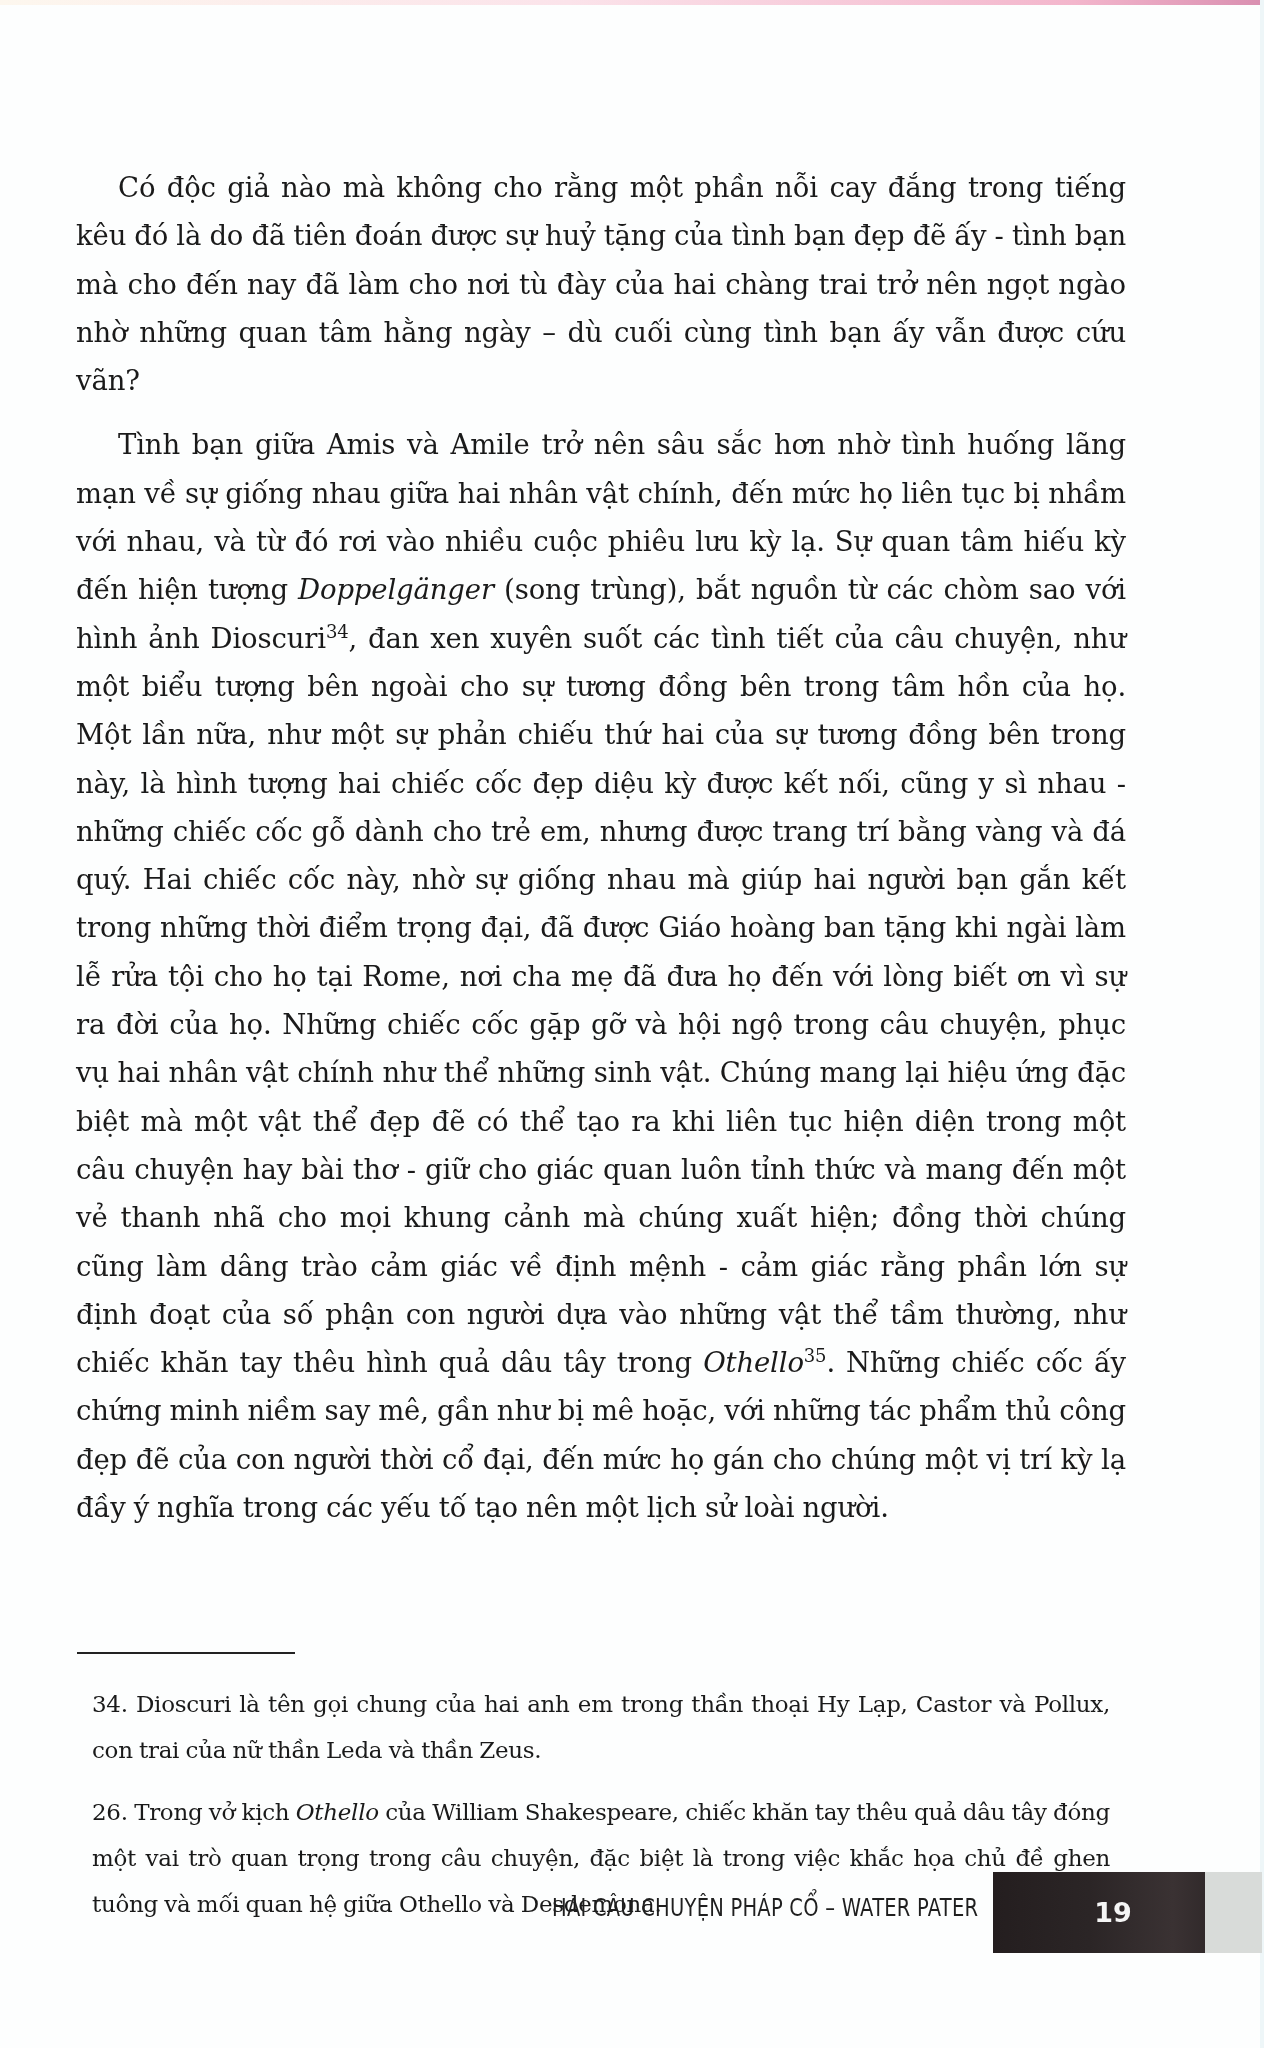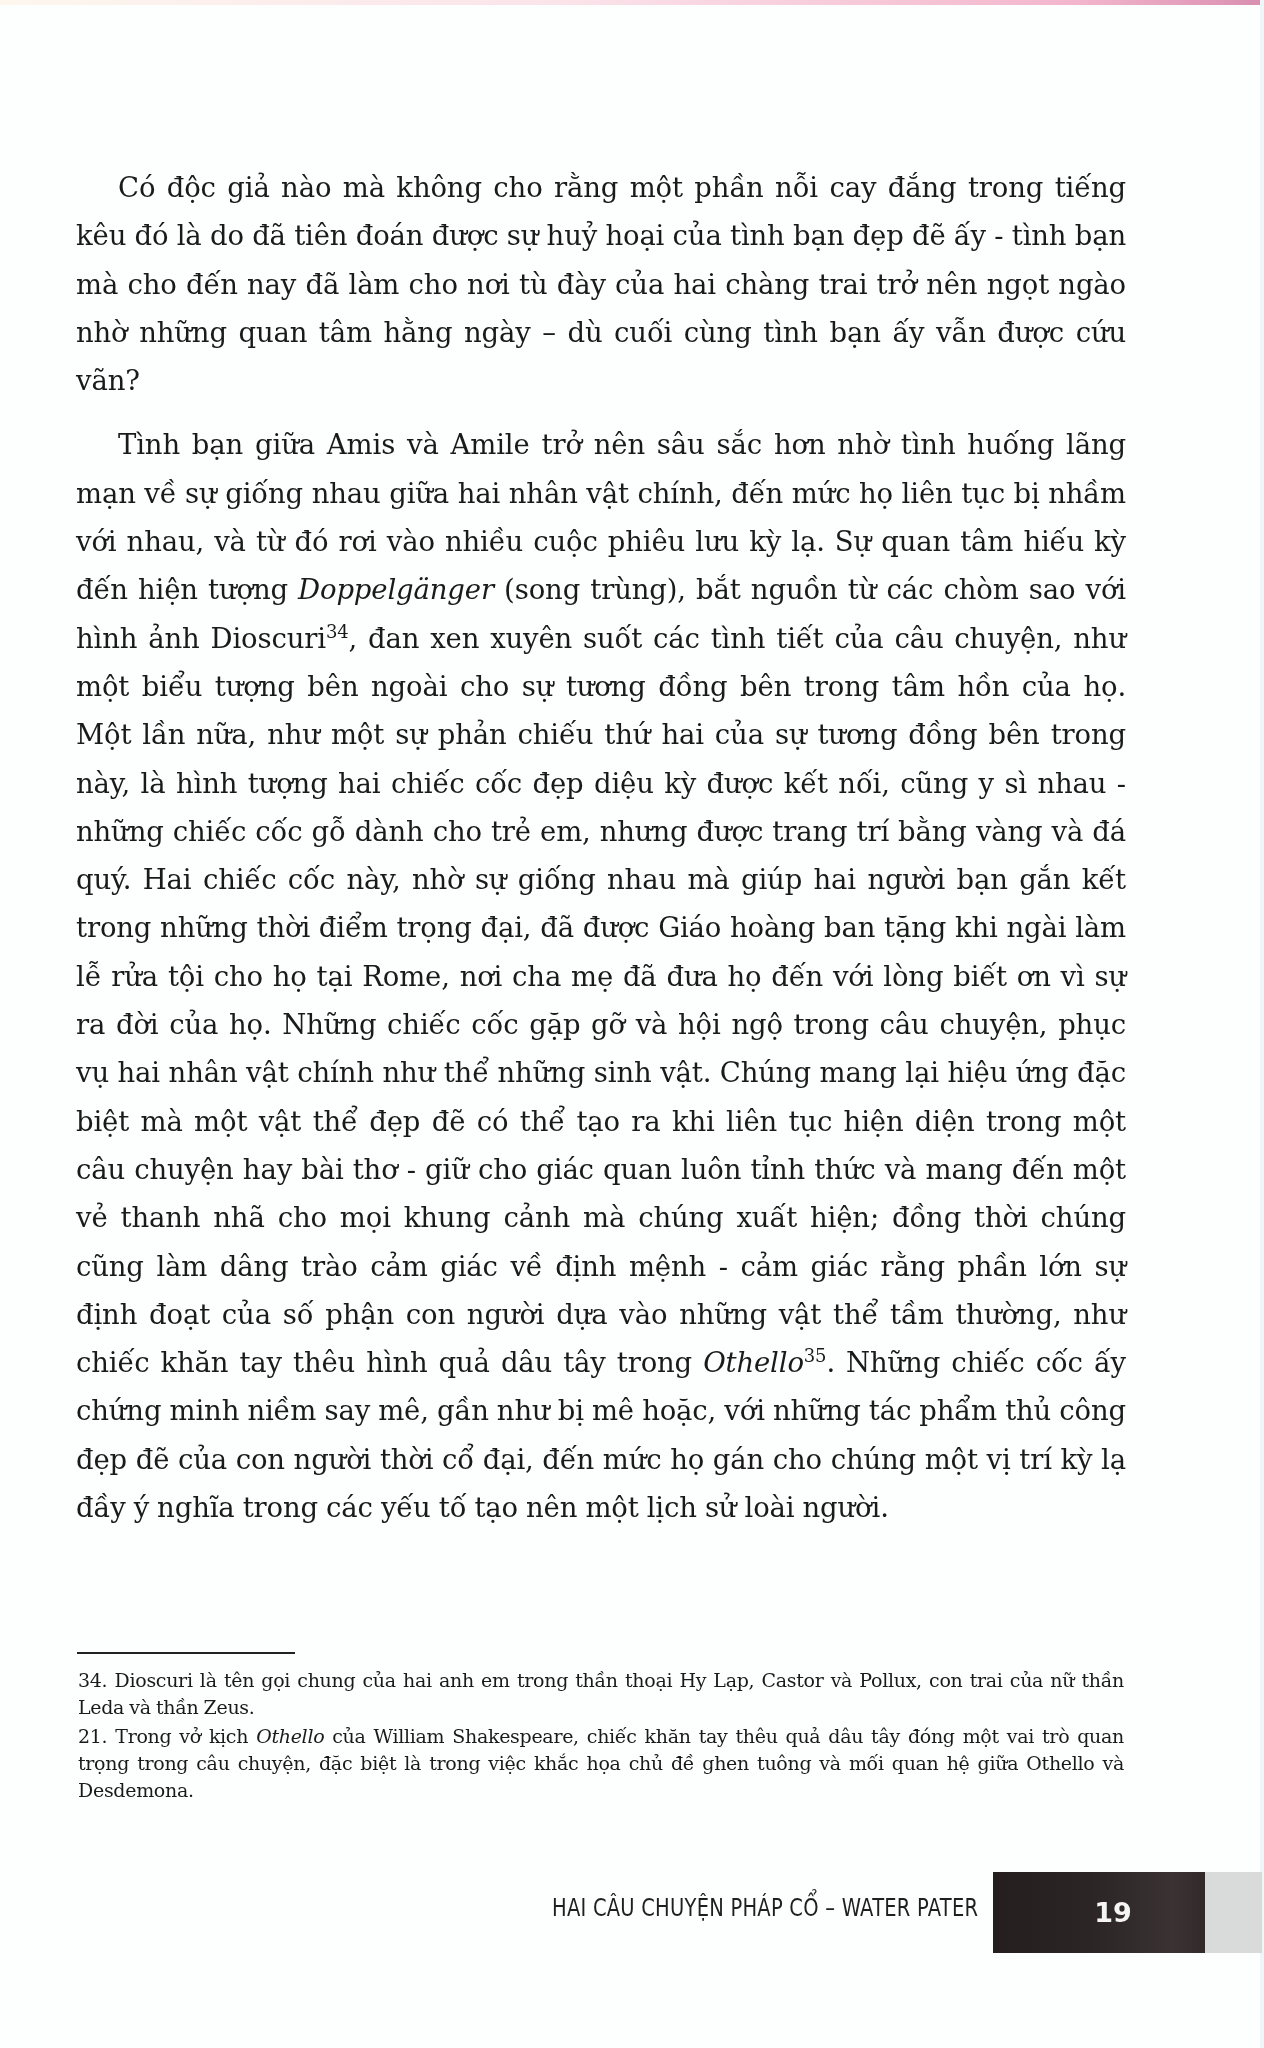--- a/index.html
+++ b/index.html
@@ -61,23 +61,23 @@
       height: 2px;
       background: #222;
     }
     .footnotes {
       position: absolute;
       left: 76px;
       top: 1665px;
       width: 1050px;
     }
     .fn {
-      margin: 2px;
-      font-size: 19px;
-      line-height: 27px;
+      margin: 16px;
+      font-size: 23px;
+      line-height: 46px;
       text-align: justify;
       letter-spacing: -0.3px;
       word-spacing: -0.6px;
     }
     .footer-title {
       position: absolute;
       left: 552px;
       top: 1893px;
       font-family: "DejaVu Sans", "Liberation Sans", sans-serif;
       font-size: 25px;
@@ -111,28 +111,28 @@
       background: #d8dbd9;
     }
   </style>
 </head>
 <body>
 
 <div class="top-edge"></div>
 <div class="right-edge"></div>
 
 <div class="body-text">
-  <p class="para"><span>Có độc giả nào mà không cho rằng một phần nỗi cay đắng trong tiếng kêu đó là do đã tiên đoán được sự huỷ hoại của tình bạn đẹp đẽ ấy - tình bạn mà cho đến nay đã làm cho nơi tù đày của hai chàng trai trở nên ngọt ngào nhờ những quan tâm hằng ngày – dù cuối cùng tình bạn ấy vẫn được cứu vãn?</span></p>
+  <p class="para"><span>Có độc giả nào mà không cho rằng một phần nỗi cay đắng trong tiếng kêu đó là do đã tiên đoán được sự huỷ tặng của tình bạn đẹp đẽ ấy - tình bạn mà cho đến nay đã làm cho nơi tù đày của hai chàng trai trở nên ngọt ngào nhờ những quan tâm hằng ngày – dù cuối cùng tình bạn ấy vẫn được cứu vãn?</span></p>
   <p class="para"><span>Tình bạn giữa Amis và Amile trở nên sâu sắc hơn nhờ tình huống lãng mạn về sự giống nhau giữa hai nhân vật chính, đến mức họ liên tục bị nhầm với nhau, và từ đó rơi vào nhiều cuộc phiêu lưu kỳ lạ. Sự quan tâm hiếu kỳ đến hiện tượng </span><i>Doppelgänger</i><span> (song trùng), bắt nguồn từ các chòm sao với hình ảnh Dioscuri</span><sup>34</sup><span>, đan xen xuyên suốt các tình tiết của câu chuyện, như một biểu tượng bên ngoài cho sự tương đồng bên trong tâm hồn của họ. Một lần nữa, như một sự phản chiếu thứ hai của sự tương đồng bên trong này, là hình tượng hai chiếc cốc đẹp diệu kỳ được kết nối, cũng y sì nhau - những chiếc cốc gỗ dành cho trẻ em, nhưng được trang trí bằng vàng và đá quý. Hai chiếc cốc này, nhờ sự giống nhau mà giúp hai người bạn gắn kết trong những thời điểm trọng đại, đã được Giáo hoàng ban tặng khi ngài làm lễ rửa tội cho họ tại Rome, nơi cha mẹ đã đưa họ đến với lòng biết ơn vì sự ra đời của họ. Những chiếc cốc gặp gỡ và hội ngộ trong câu chuyện, phục vụ hai nhân vật chính như thể những sinh vật. Chúng mang lại hiệu ứng đặc biệt mà một vật thể đẹp đẽ có thể tạo ra khi liên tục hiện diện trong một câu chuyện hay bài thơ - giữ cho giác quan luôn tỉnh thức và mang đến một vẻ thanh nhã cho mọi khung cảnh mà chúng xuất hiện; đồng thời chúng cũng làm dâng trào cảm giác về định mệnh - cảm giác rằng phần lớn sự định đoạt của số phận con người dựa vào những vật thể tầm thường, như chiếc khăn tay thêu hình quả dâu tây trong </span><i>Othello</i><sup>35</sup><span>. Những chiếc cốc ấy chứng minh niềm say mê, gần như bị mê hoặc, với những tác phẩm thủ công đẹp đẽ của con người thời cổ đại, đến mức họ gán cho chúng một vị trí kỳ lạ đầy ý nghĩa trong các yếu tố tạo nên một lịch sử loài người.</span></p>
 </div>
 
 <div class="fn-divider"></div>
 
 <div class="footnotes">
   <p class="fn"><span>34. Dioscuri là tên gọi chung của hai anh em trong thần thoại Hy Lạp, Castor và Pollux, con trai của nữ thần Leda và thần Zeus.</span></p>
-  <p class="fn"><span>21. Trong vở kịch </span><i>Othello</i><span> của William Shakespeare, chiếc khăn tay thêu quả dâu tây đóng một vai trò quan trọng trong câu chuyện, đặc biệt là trong việc khắc họa chủ đề ghen tuông và mối quan hệ giữa Othello và Desdemona.</span></p>
+  <p class="fn"><span>26. Trong vở kịch </span><i>Othello</i><span> của William Shakespeare, chiếc khăn tay thêu quả dâu tây đóng một vai trò quan trọng trong câu chuyện, đặc biệt là trong việc khắc họa chủ đề ghen tuông và mối quan hệ giữa Othello và Desdemona.</span></p>
 </div>
 
 <div class="footer-title">HAI CÂU CHUYỆN PHÁP CỔ – WATER PATER</div>
 <div class="page-box">
   <span>19</span>
 </div>
 <div class="page-strip"></div>
 
 </body></html>

